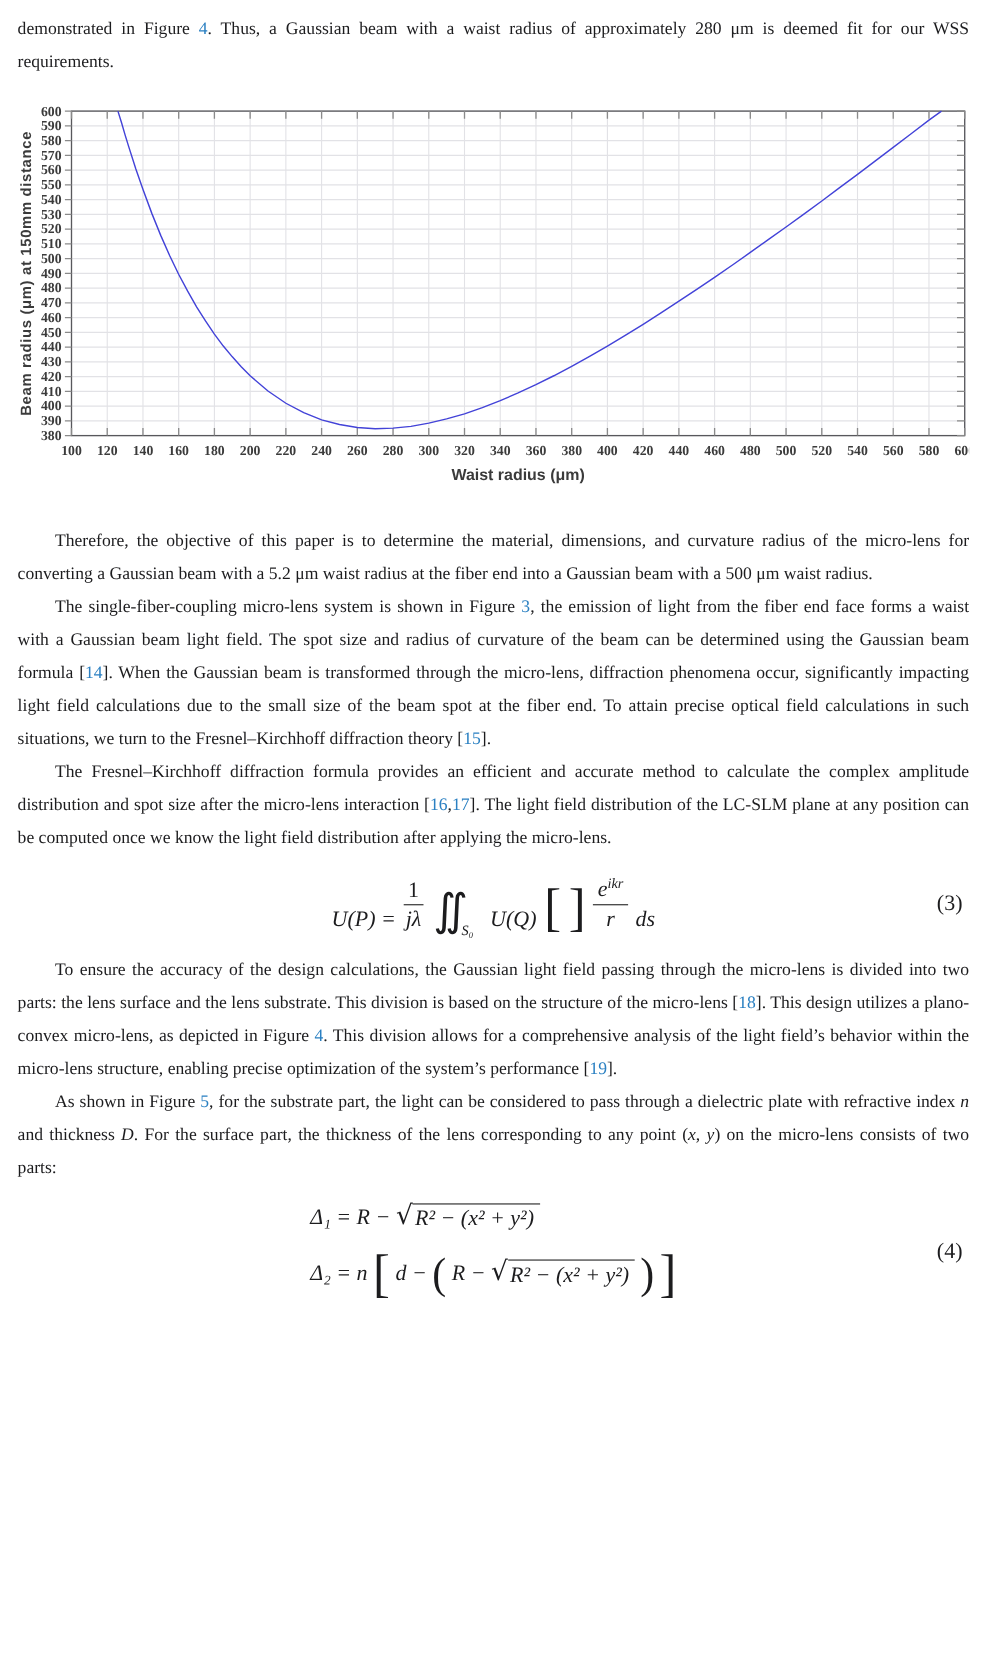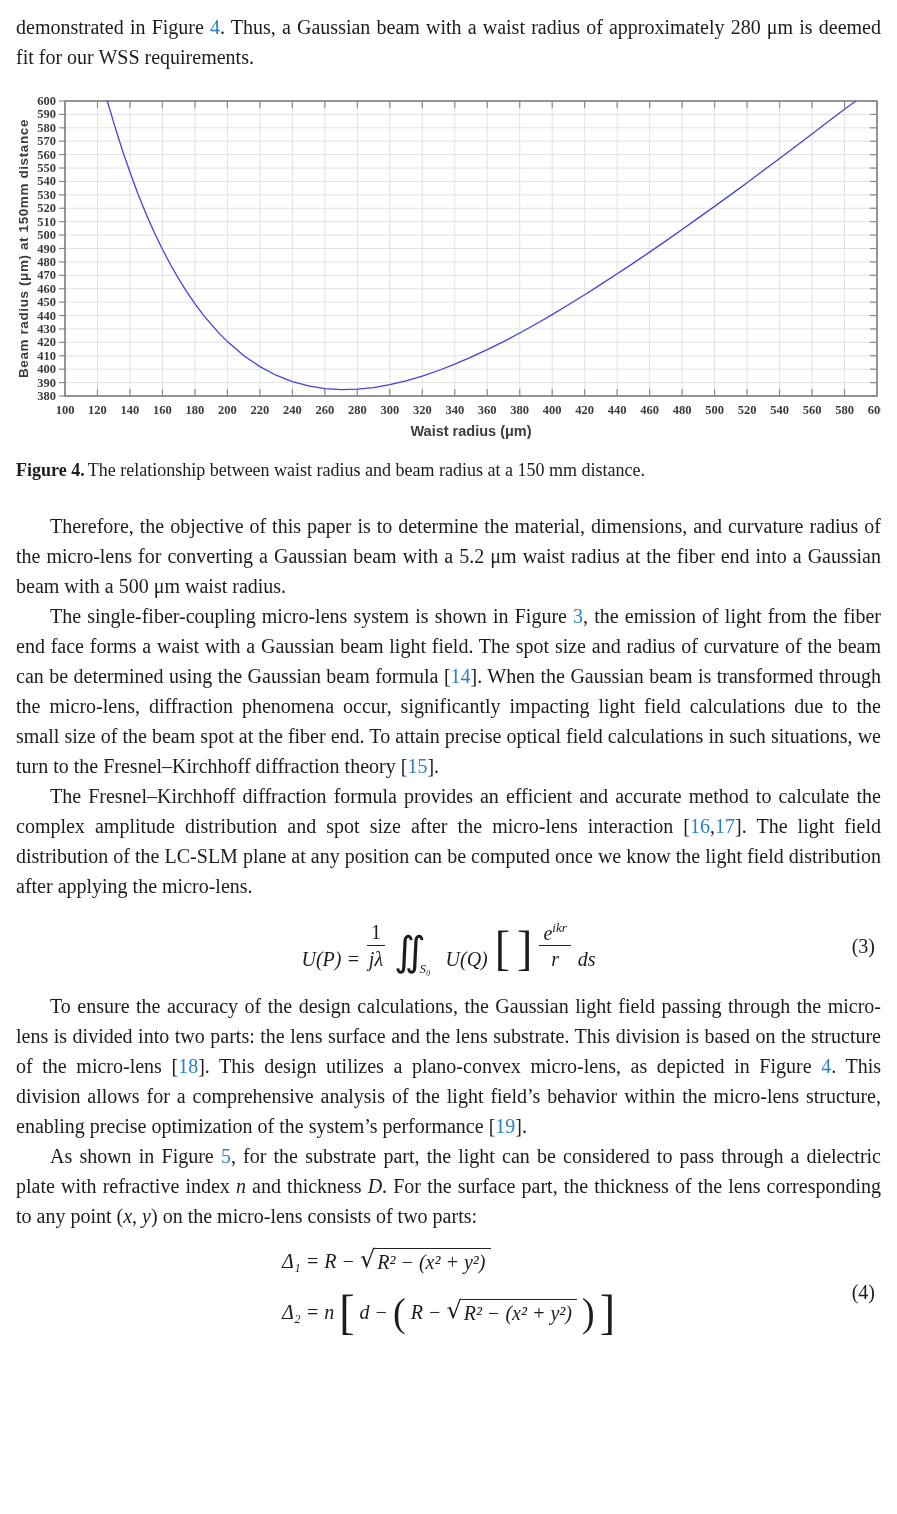--- a/index.html
+++ b/index.html
@@ -4,21 +4,21 @@
 <style>
   :root{ --link:#2b80c2; --ink:#1c1c1e; }
   *{box-sizing:border-box;}
   html,body{margin:0;padding:0;}
   body{
     width:897px;height:1514px;overflow:hidden;background:#ffffff;
     font-family:"Liberation Serif", serif;color:var(--ink);
     padding:12px 16px 0 16px;
   }
   .body-text{
-    margin:0;font-size:20px;line-height:30px;text-align:justify;
+    margin:0;font-size:16px;line-height:30px;text-align:justify;
   }
   .indent{text-indent:34px;}
   .fig{margin:24px 0 0 0;}
   .caption{margin:10px 0 0 0;font-size:18px;line-height:25px;}
   .cap-label{font-weight:bold;margin-right:3px;}
   .section-heading{
     margin:14px 0 8px 0;font-size:20px;line-height:26px;
     font-style:italic;font-weight:normal;
   }
   .run-link{color:var(--link);}
@@ -257,21 +257,20 @@
         <text x="40" y="22.409090909090878" text-anchor="end" fill="#3b3b3b" font-family="&quot;Liberation Serif&quot;,serif" font-size="12.5" font-weight="bold">590</text>
         <line x1="49" y1="5" x2="43" y2="5" stroke="#8a8a8a" stroke-width="1.2"></line>
         <line x1="861" y1="5" x2="854" y2="5" stroke="#8a8a8a" stroke-width="1.2"></line>
         <text x="40" y="9" text-anchor="end" fill="#3b3b3b" font-family="&quot;Liberation Serif&quot;,serif" font-size="12.5" font-weight="bold">600</text>
         <polyline points="91.2,5.0 94.5,15.6 97.7,26.6 101.0,37.3 107.5,57.6 114.0,76.3 122.1,98.2 130.2,118.2 138.3,136.5 146.4,153.3 154.6,168.7 162.7,182.9 170.8,195.8 178.9,207.7 187.0,218.6 195.2,228.4 203.3,237.4 211.4,245.6 227.6,259.5 243.9,270.6 260.1,279.2 276.4,285.7 292.6,289.9 308.8,292.6 325.1,293.7 341.3,293.2 357.6,291.6 373.8,288.7 390.0,284.8 406.3,280.2 422.5,274.5 438.8,268.2 455.0,261.2 471.2,253.7 487.5,245.6 503.7,237.0 520.0,228.0 536.2,218.6 552.4,208.8 568.7,198.8 584.9,188.4 601.2,177.8 617.4,167.1 633.6,156.1 649.9,144.9 666.1,133.5 682.4,121.9 698.6,110.4 714.8,98.6 731.1,86.7 747.3,74.6 763.6,62.5 779.8,50.3 796.0,38.0 812.3,25.6 828.5,13.2 839.9,5.0" fill="none" stroke="#4343d8" stroke-width="1.3"></polyline>
         <text x="455" y="340" text-anchor="middle" fill="#3b3b3b" font-family="&quot;Liberation Sans&quot;,sans-serif" font-size="14.5" font-weight="bold">Waist radius (μm)</text>
         <text x="12" y="152.5" text-anchor="middle" fill="#3b3b3b" font-family="&quot;Liberation Sans&quot;,sans-serif" font-size="13.5" font-weight="bold" letter-spacing="0.6" transform="rotate(-90 12 152.5)">Beam radius (μm) at 150mm distance</text>
       </svg>
   </figure>
 
-  <p class="caption"><span class="cap-label">Figure 4.</span><span>The relationship between waist radius and beam radius at a 150 mm distance.</span></p>
 
   <p class="body-text indent spacer-p"><span>Therefore, the objective of this paper is to determine the material, dimensions, and curvature radius of the micro-lens for converting a Gaussian beam with a 5.2 μm waist radius at the fiber end into a Gaussian beam with a 500 μm waist radius.</span></p>
 
 
   <p class="body-text indent"><span>The single-fiber-coupling micro-lens system is shown in Figure </span><span class="run-link">3</span><span>, the emission of light from the fiber end face forms a waist with a Gaussian beam light field. The spot size and radius of curvature of the beam can be determined using the Gaussian beam formula [</span><span class="run-link">14</span><span>]. When the Gaussian beam is transformed through the micro-lens, diffraction phenomena occur, significantly impacting light field calculations due to the small size of the beam spot at the fiber end. To attain precise optical field calculations in such situations, we turn to the Fresnel–Kirchhoff diffraction theory [</span><span class="run-link">15</span><span>].</span></p>
 
   <p class="body-text indent"><span>The Fresnel–Kirchhoff diffraction formula provides an efficient and accurate method to calculate the complex amplitude distribution and spot size after the micro-lens interaction [</span><span class="run-link">16</span><span>,</span><span class="run-link">17</span><span>]. The light field distribution of the LC-SLM plane at any position can be computed once we know the light field distribution after applying the micro-lens.</span></p>
 
   <div class="equation">
     <div class="eq-body">

